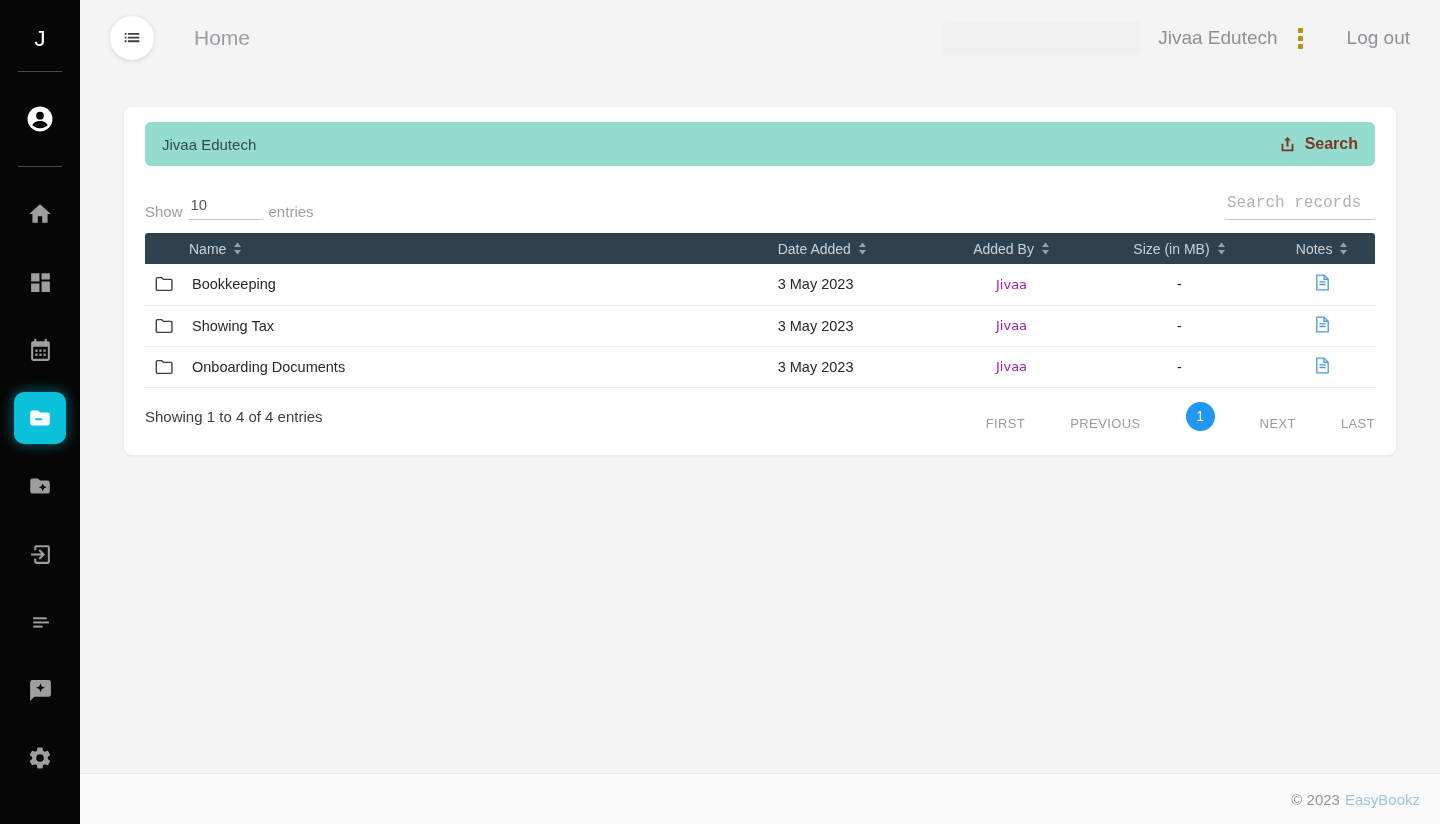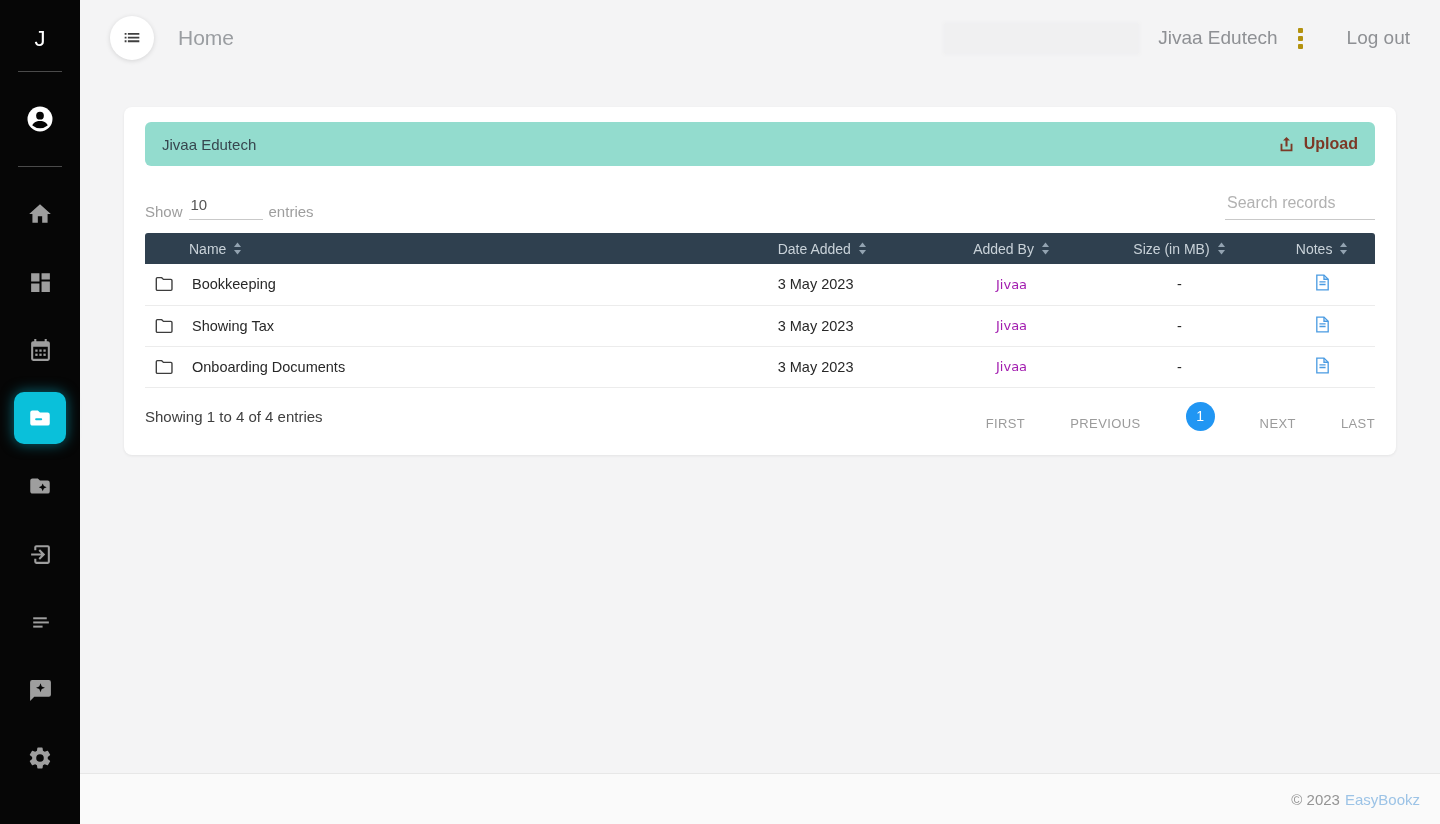--- a/index.html
+++ b/index.html
@@ -21,21 +21,21 @@
 
   
   .main { margin-left: 80px; height: 100%; position: relative; }
 
   .topbar { display: flex; align-items: center; height: 76px; padding: 0 30px; }
   .menu-circle {
     width: 44px; height: 44px; border-radius: 50%; background: #fff; border: none;
     display: flex; align-items: center; justify-content: center; cursor: pointer;
     box-shadow: 0 1px 5px rgba(0,0,0,.13);
   }
-  .page-title { color: #9a9da1; font-size: 21px; margin-left: 24px; font-weight: 400; }
+  .page-title { color: #9a9da1; font-size: 21px; margin-left: 40px; font-weight: 400; }
   .topbar-right { margin-left: auto; display: flex; align-items: center; }
   .redacted { width: 197px; height: 33px; background: #f0f0f1; border-radius: 2px; filter: blur(1.2px); }
   .account-name { color: #8e9094; font-size: 19px; margin-left: 18px; cursor: pointer; }
   .dots-menu { display: flex; flex-direction: column; gap: 3px; margin-left: 16px; cursor: pointer; padding: 4px; }
   .dots-menu span { width: 5px; height: 5px; background: #b3920e; border-radius: 1px; }
   .logout { color: #8e9094; font-size: 19px; margin-left: 40px; cursor: pointer; text-decoration: none; }
 
   
   .card {
     margin: 31px 44px 0 44px; background: #fff; border-radius: 8px;
@@ -53,21 +53,21 @@
   }
 
   .controls { display: flex; align-items: flex-end; justify-content: space-between; margin: 26px 0 13px 0; }
   .show-group { display: flex; align-items: flex-end; color: #9e9e9e; font-size: 15px; }
   .pagesize-input {
     width: 74px; border: none; border-bottom: 1px solid #c9c9c9; background: transparent;
     font-size: 15px; color: #555; padding: 2px 2px 6px 2px; margin: 0 6px; font-family: inherit; outline: none;
   }
   .search-input {
     width: 150px; border: none; border-bottom: 1px solid #c9c9c9; background: transparent;
-    font-size: 16px; color: #555; padding: 2px 2px 7px 2px; font-family: Liberation Sans, sans-serif; outline: none;
+    font-size: 16px; color: #555; padding: 2px 2px 7px 2px; font-family: Liberation Mono, monospace; outline: none;
   }
   .search-input::placeholder { color: #b2b2b2; }
 
   table { width: 100%; border-collapse: collapse; }
   thead th {
     background: #2f404f; color: #c9d2d9; font-weight: 400; font-size: 14px;
     height: 31px; cursor: pointer; white-space: nowrap;
   }
   th .th-inner { display: inline-flex; align-items: center; gap: 7px; }
   th.col-name { text-align: left; padding-left: 44px; }
@@ -216,21 +216,21 @@
   </div>
 
   <section class="card">
     <div class="panel-bar">
       <span class="panel-title">Jivaa Edutech</span>
       <button class="upload-btn">
         <svg width="19" height="19" viewBox="0 0 24 24" fill="#7c3926">
           <path d="M12 2.5l4.4 4.4h-3.1v7.6h-2.6V6.9H7.6L12 2.5z"></path>
           <path d="M4.5 11v9.5h15V11h-2.3v7.2H6.8V11z"></path>
         </svg>
-        <span>Upload</span>
+        <span>Search</span>
       </button>
     </div>
 
     <div class="controls">
       <div class="show-group">
         <span>Show</span>
         <input class="pagesize-input" type="text" value="10" style="">
         <span>entries</span>
       </div>
       <input class="search-input" type="text" placeholder="Search records" style="">

